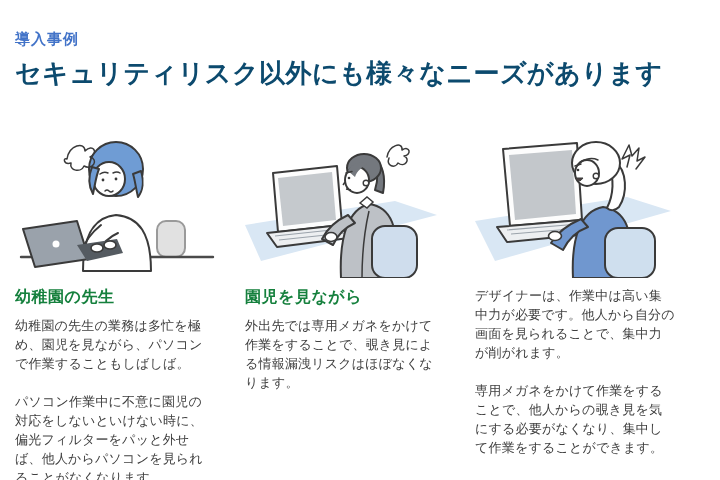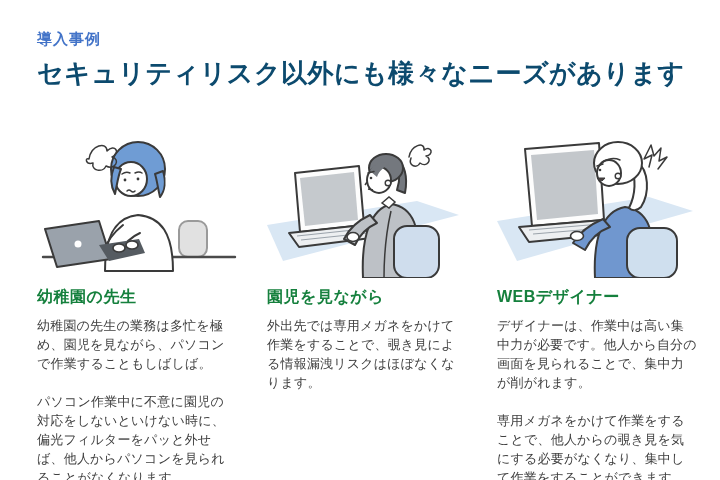--- a/index.html
+++ b/index.html
@@ -2,21 +2,21 @@
 <html lang="ja"><head>
 <meta charset="utf-8">
 <style>
   html, body { margin: 0; padding: 0; background: #ffffff; }
   body {
     width: 720px; height: 480px; overflow: hidden;
     font-family: "Liberation Sans", "DejaVu Sans", sans-serif;
     color: #404040;
     -webkit-font-smoothing: antialiased;
   }
-  .page { box-sizing: border-box; width: 720px; height: 388px; padding: 30px 23px 0 37px; background: #ffffff; }
+  .page { box-sizing: border-box; width: 720px; height: 388px; padding: 30px 23px 0 15px; background: #ffffff; }
   .eyebrow {
     color: #4273c8; font-size: 15px; font-weight: bold; letter-spacing: 1px;
   }
   .title {
     margin: 9px 0 0 0; font-size: 26px; font-weight: bold; color: #0c4a6e;
     letter-spacing: 0.5px; line-height: 1.2;
   }
   .cols { display: flex; gap: 30px; margin-top: 44px; }
   .col { width: 200px; flex: 0 0 200px; }
   .illo { width: 200px; height: 145px; position: relative; }
@@ -151,21 +151,20 @@
             <circle cx="121" cy="43" r="2.8" fill="#ffffff" stroke="#3a3a3a" stroke-width="1.4"></circle>
           </g>
           <g>
             <rect class="stroke" x="130" y="95" width="50" height="50" rx="13" fill="#cfdfee"></rect>
           </g>
           <g>
             <path class="thin" d="M152 34 L155 22 L147 26 L154 12 L157 23 L164 15 L162 28 L170 24 L161 36" fill="none"></path>
           </g>
         </svg>
       </div>
-      <h2 class="case-heading">WEBデザイナー</h2>
       <div class="case-text">
         <p>デザイナーは、作業中は高い集中力が必要です。他人から自分の画面を見られることで、集中力が削がれます。</p>
         <p>専用メガネをかけて作業をすることで、他人からの覗き見を気にする必要がなくなり、集中して作業をすることができます。</p>
       </div>
     </section>
 
   </div>
 </div>
 
 </body></html>

